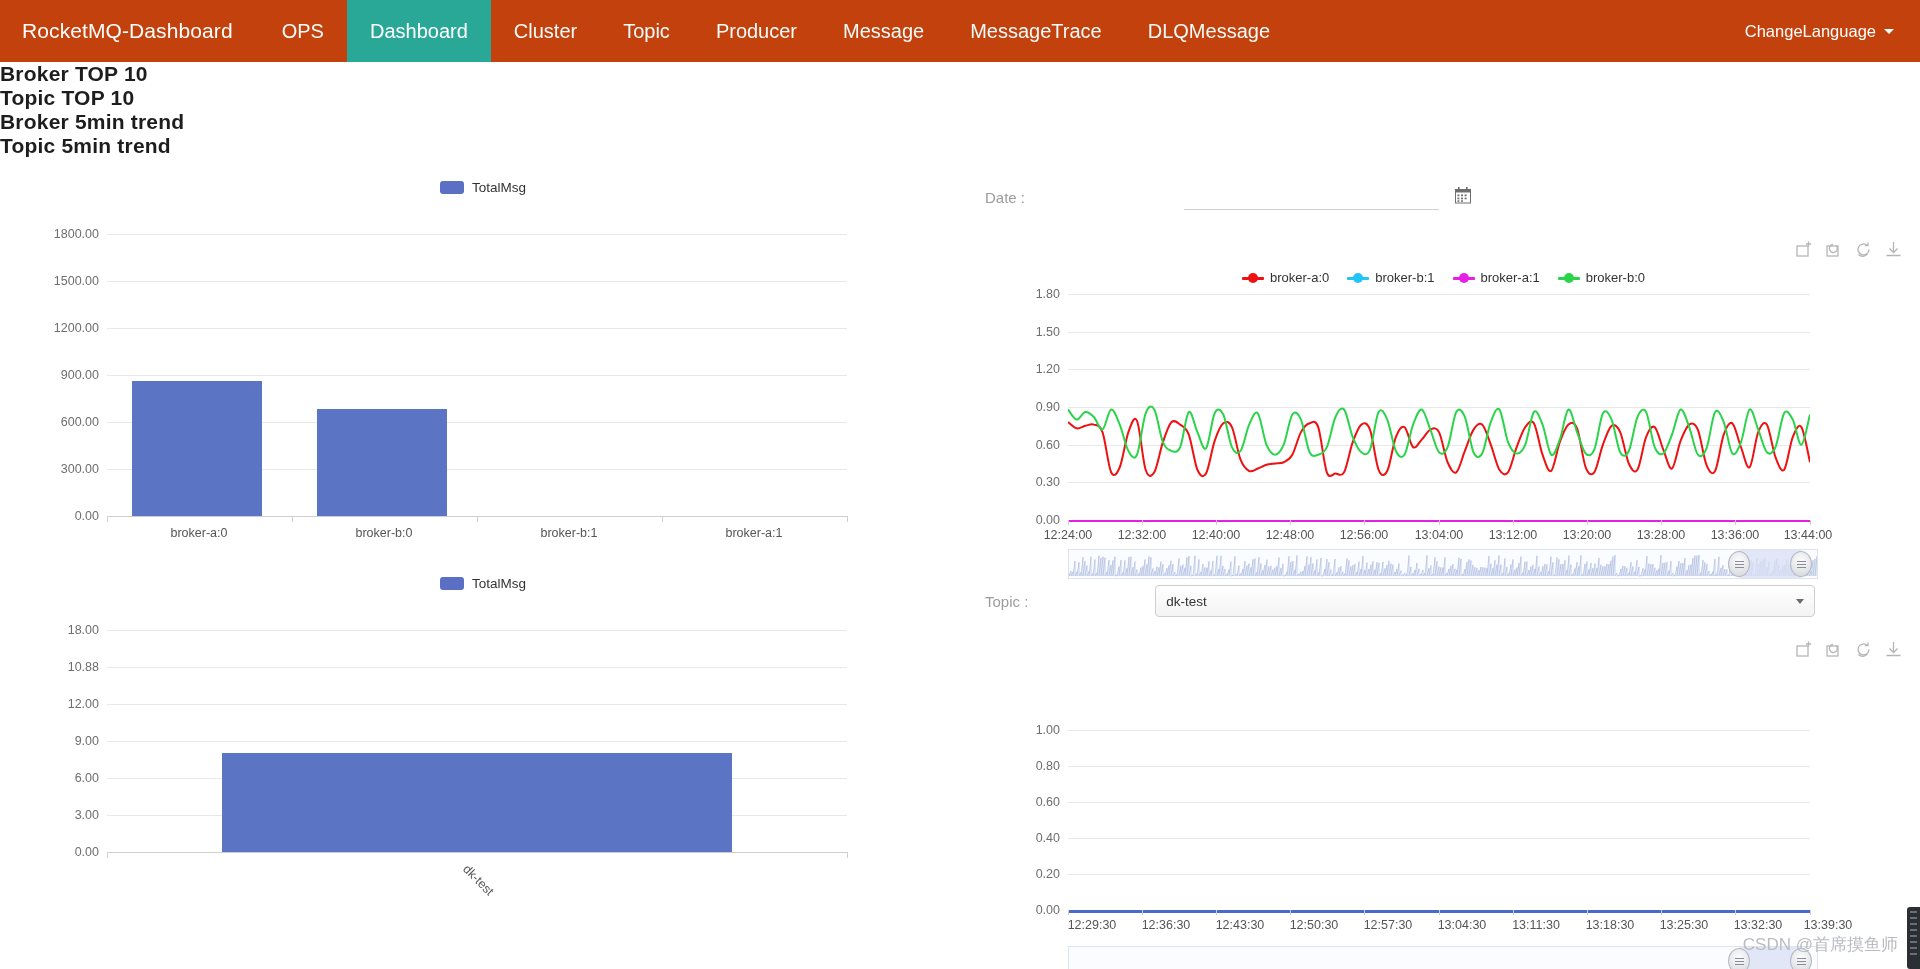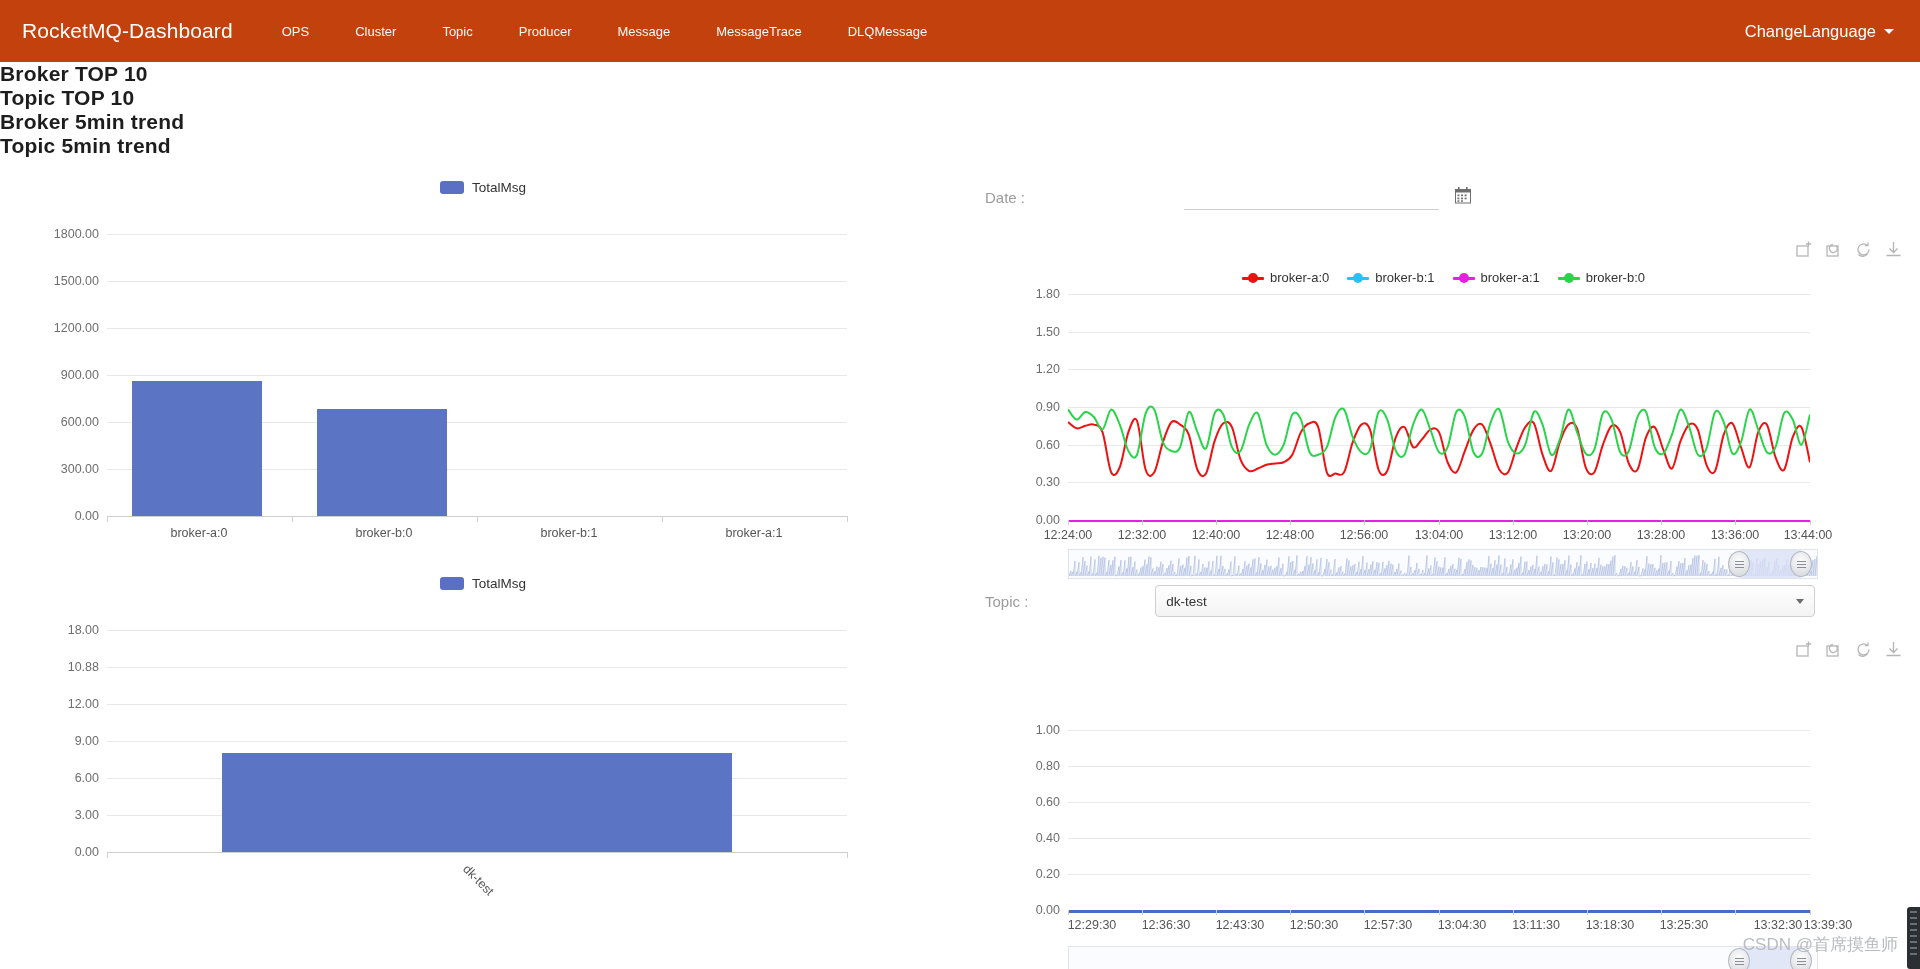--- a/index.html
+++ b/index.html
@@ -22,21 +22,21 @@
   .brand {
     display:flex; align-items:center;
     padding:0 26px 0 22px;
     color:#ffffff; font-size:21px; letter-spacing:.1px;
     white-space:nowrap;
   }
   .nav-items { display:flex; align-items:stretch; }
   .nav-item {
     display:flex; align-items:center;
     padding:8px 23px;
-    color:#f2fbf9; font-size:13px;
+    color:#f2fbf9; font-size:20px;
     white-space:nowrap; cursor:pointer;
   }
   .nav-item.active { background:#2aa897; color:#ffffff; }
   .nav-right {
     margin-left:auto; display:flex; align-items:center;
     padding-right:26px;
   }
   .nav-lang {
     color:#ffffff; font-size:16.5px; display:flex;
     align-items:center; gap:8px; cursor:pointer; white-space:nowrap;
@@ -163,20 +163,21 @@
     display:block; height:2px; background:#6a6f75; margin:4px 3px;
   }
 </style>
 </head>
 <body>
 
 <div class="navbar">
   <div class="brand">RocketMQ-Dashboard</div>
   <div class="nav-items">
     <div class="nav-item">OPS</div>
+    <div class="nav-item active">Dashboard</div>
     <div class="nav-item">Cluster</div>
     <div class="nav-item">Topic</div>
     <div class="nav-item">Producer</div>
     <div class="nav-item">Message</div>
     <div class="nav-item">MessageTrace</div>
     <div class="nav-item">DLQMessage</div>
   </div>
   <div class="nav-right">
     <div class="nav-lang">
       <span>ChangeLanguage</span>
@@ -493,21 +494,21 @@
 
     <span class="xlabel" style="left:24px;  top:188px;">12:29:30</span>
     <span class="xlabel" style="left:98px;  top:188px;">12:36:30</span>
     <span class="xlabel" style="left:172px; top:188px;">12:43:30</span>
     <span class="xlabel" style="left:246px; top:188px;">12:50:30</span>
     <span class="xlabel" style="left:320px; top:188px;">12:57:30</span>
     <span class="xlabel" style="left:394px; top:188px;">13:04:30</span>
     <span class="xlabel" style="left:468px; top:188px;">13:11:30</span>
     <span class="xlabel" style="left:542px; top:188px;">13:18:30</span>
     <span class="xlabel" style="left:616px; top:188px;">13:25:30</span>
-    <span class="xlabel" style="left:710px; top:188px;">13:32:30</span>
+    <span class="xlabel" style="left:690px; top:188px;">13:32:30</span>
     <span class="xlabel" style="left:760px; top:188px;">13:39:30</span>
   </div>
 
   <div class="datazoom" style="left:1068px; top:884px; width:750px; height:30px;">
     <div class="dz-fill" style="left:670px; width:62px;"></div>
     <div class="dz-handle" style="left:670px;">
         <span></span>
       </div>
     <div class="dz-handle" style="left:732px;">
         <span></span>

